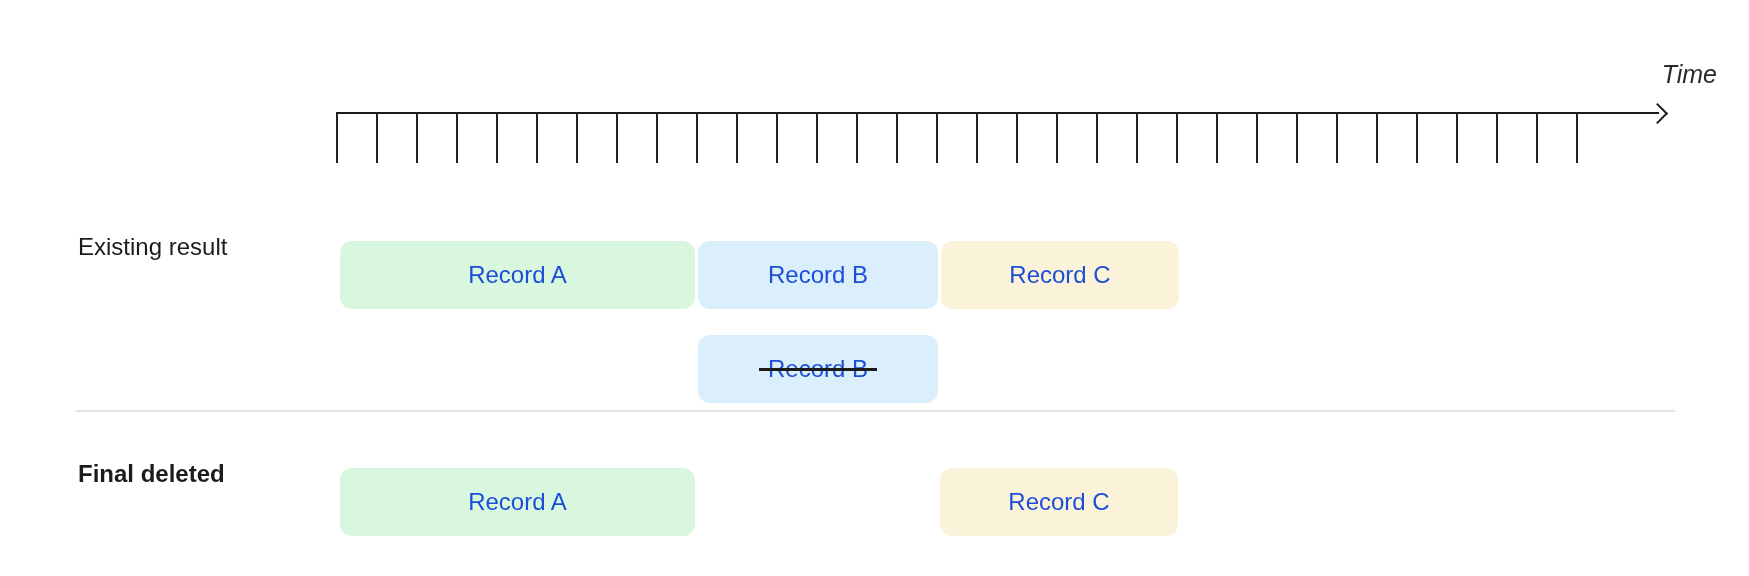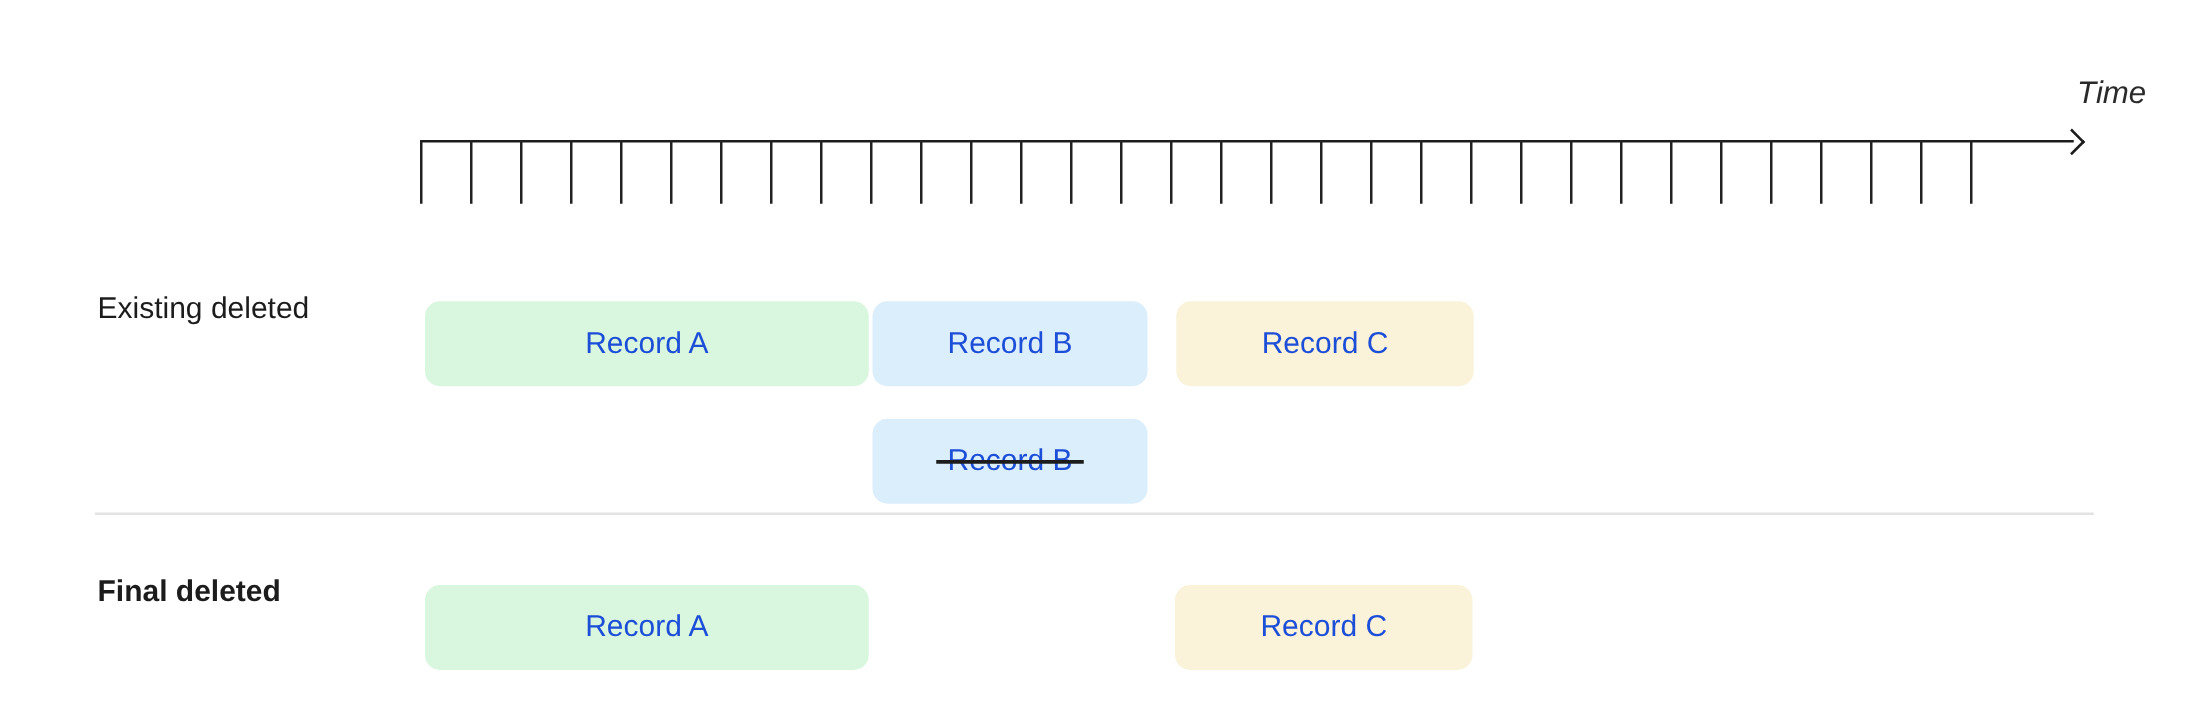--- a/index.html
+++ b/index.html
@@ -87,21 +87,21 @@
     justify-content: center;
     font-size: 24px;
     color: #1d4ed8;
     margin-top: 28px;
   }
   .r-existing { top: 213px; }
   .r-deleted  { top: 307px; }
   .r-final    { top: 440px; }
 
   .bar-a { left: 340px; width: 355px; }
-  .bar-b { left: 698px; width: 220px; }
+  .bar-b { left: 698px; width: 240px; }
   .bar-c { left: 941px; width: 238px; }
   .bar-c-final { left: 940px; width: 238px; }
 
   .strike {
     position: relative;
     padding: 0 9px;
   }
   .strike::after {
     content: '';
     position: absolute;
@@ -158,21 +158,21 @@
       <div class="tick"></div>
       <div class="tick"></div>
       <div class="tick"></div>
       <div class="tick"></div>
       <div class="tick"></div>
       <div class="tick"></div>
       <div class="tick"></div>
       <div class="tick"></div>
     </div>
 
-  <div class="row-label lbl-existing">Existing deleted</div>
+  <div class="row-label lbl-existing">Existing result</div>
   <div class="bar r-existing bar-a" style="background: rgb(217, 247, 222);">
     <span>Record A</span>
   </div>
   <div class="bar r-existing bar-b" style="background: rgb(219, 238, 251);">
     <span>Record B</span>
   </div>
   <div class="bar r-existing bar-c" style="background: rgb(250, 243, 217);">
     <span>Record C</span>
   </div>
 

